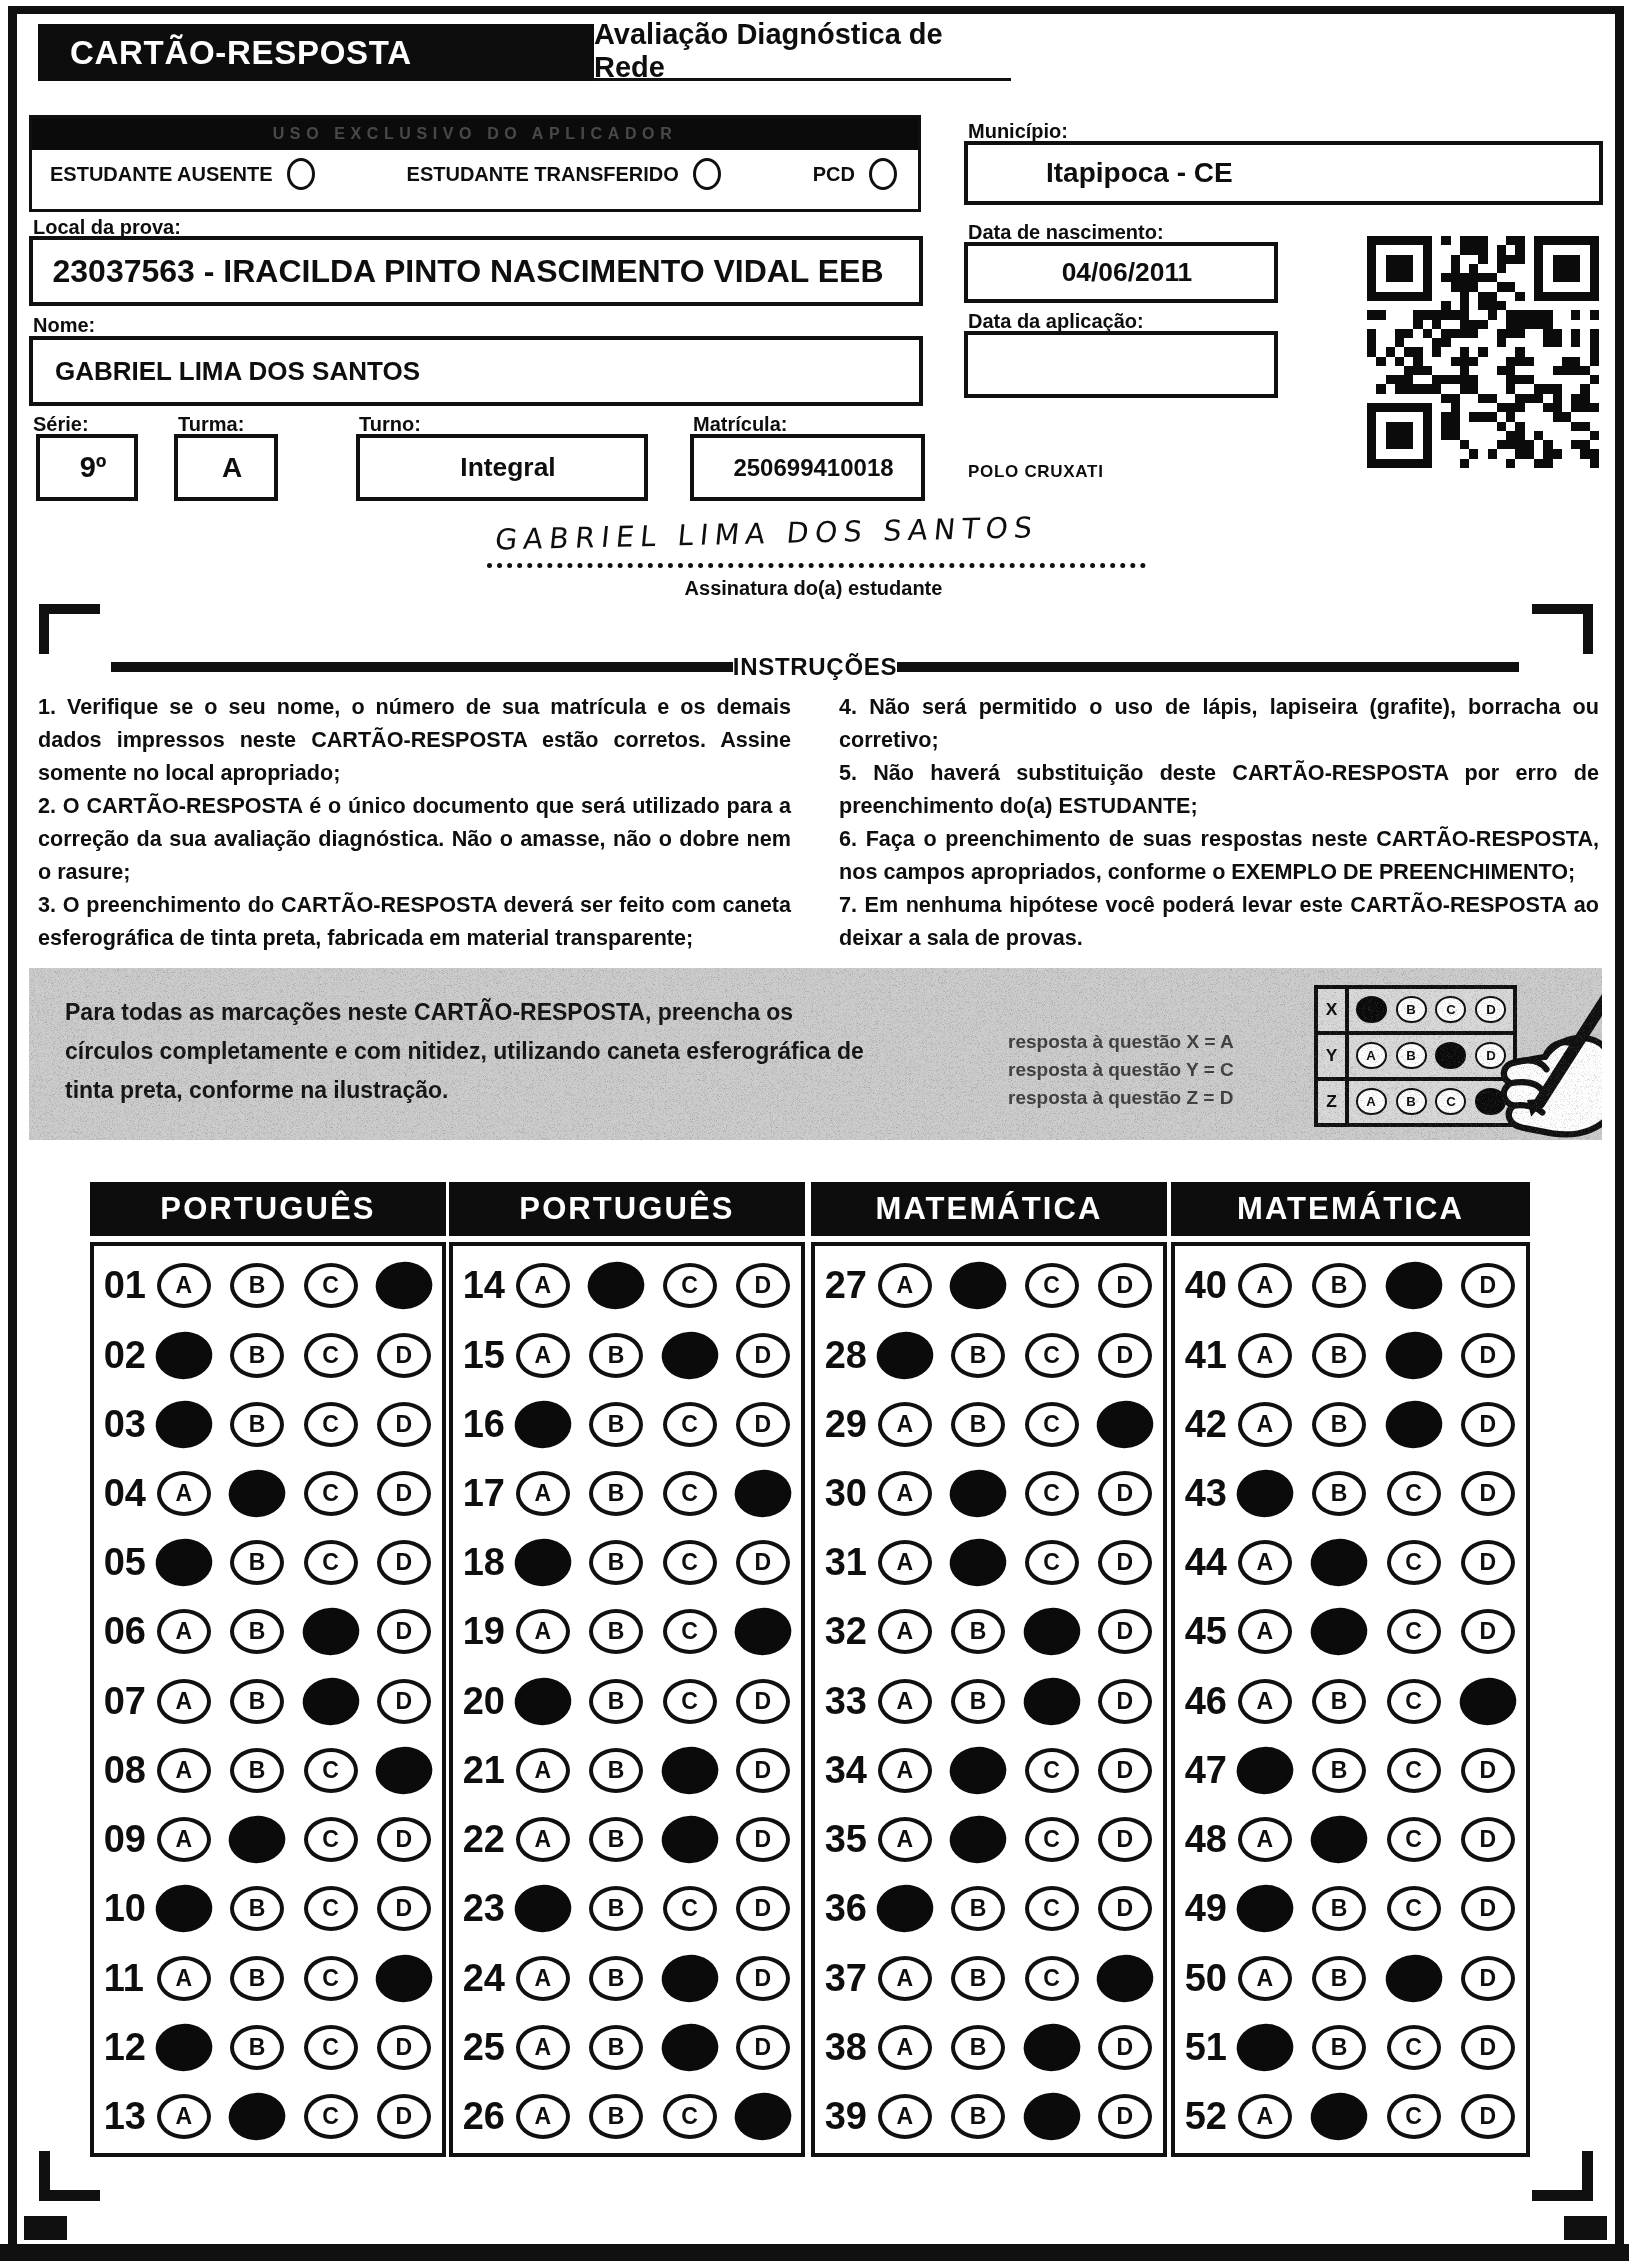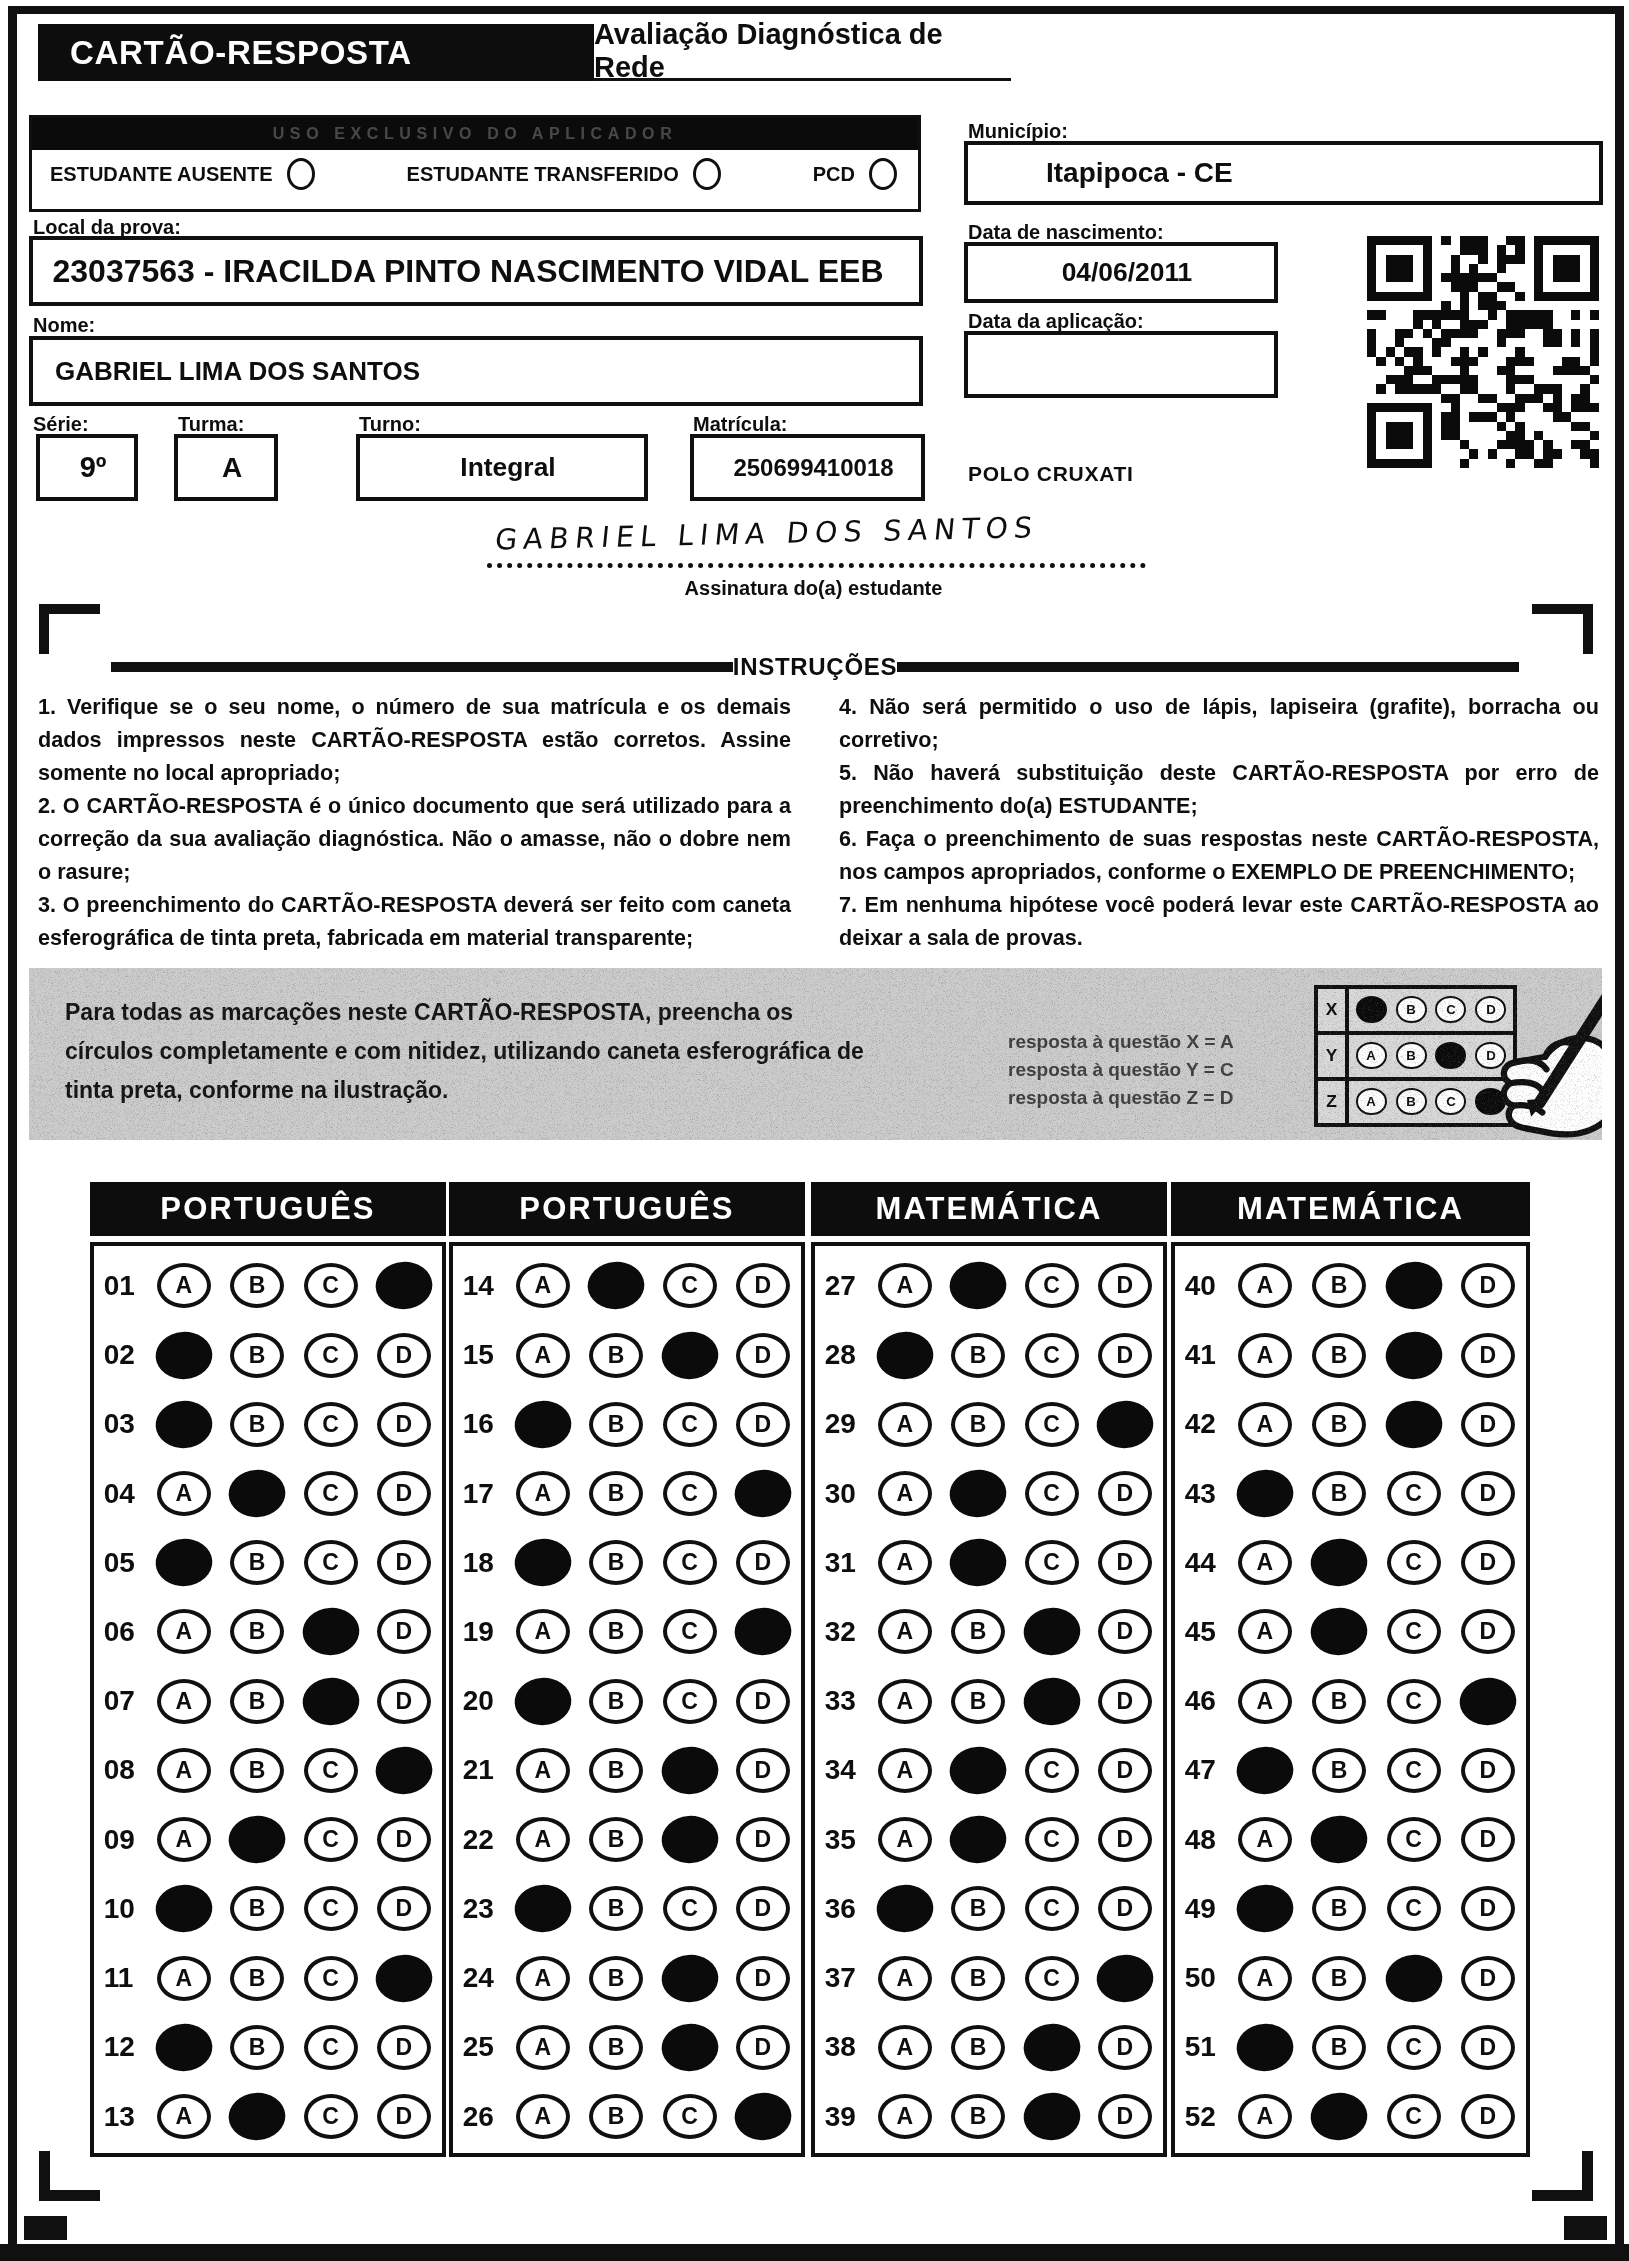--- a/index.html
+++ b/index.html
@@ -53,21 +53,21 @@
   .turno-box { left:356px; top:434px; width:292px; height:67px; font-size:26.4px; }
   .matricula-box { left:690px; top:434px; width:235px; height:67px; font-size:24px; }
 
   
   .municipio-label { left:968px; top:120px; }
   .municipio-box { left:964px; top:141px; width:639px; height:64px; font-size:28px; padding-left:78px; }
   .nascimento-label { left:968px; top:221px; }
   .nascimento-box { left:964px; top:242px; width:314px; height:61px; font-size:26.4px; }
   .aplicacao-label { left:968px; top:310px; }
   .aplicacao-box { left:964px; top:331px; width:314px; height:67px; }
-  .polo { left:968px; top:462px; font-size:21px; font-weight:bold; letter-spacing:0.7px; }
+  .polo { left:968px; top:462px; font-size:17px; font-weight:bold; letter-spacing:0.7px; }
 
   .qr { left:1367px; top:236px; width:232px; height:232px; display:grid;
     grid-template-columns:repeat(25,1fr); grid-template-rows:repeat(25,1fr); background:#fff; }
   .qc { background:transparent; } .qc.b { background:#0b0b0b; }
 
   
   .sig-script { left:495px; top:516px; width:654px; font-family:"DejaVu Sans",sans-serif;
     font-size:28.5px; font-weight:500; letter-spacing:6.3px; transform:rotate(-1.3deg) skewX(-7deg); white-space:nowrap; }
   .sig-dotline { left:487px; top:563px; width:659px; border-bottom:5.6px dotted #101010; }
   .sig-label { left:612px; top:577px; width:403px; text-align:center; font-size:20px; font-weight:bold; }
@@ -109,21 +109,21 @@
   .hand { position:absolute; left:1427px; top:1.4px; z-index:2; }
   .band-grain { position:absolute; inset:0; z-index:3; pointer-events:none; }
 
   
   .acol { top:1182px; width:356px; position:absolute; }
   .acol-hdr { height:54px; background:#0d0d0d; color:#fff; display:flex; align-items:center; justify-content:center;
     font-size:31px; font-weight:bold; letter-spacing:2.1px; }
   .acol-box { margin-top:5.6px; height:915px; border:4.9px solid #101010; padding:15.3px 8.3px 11px 9.7px;
     display:flex; flex-direction:column; justify-content:space-between; background:#fff; }
   .q-row { display:flex; align-items:center; height:50px; }
-  .q-num { width:53px; font-size:28px; font-weight:bold; }
+  .q-num { width:53px; font-size:38px; font-weight:bold; }
   .q-bubbles { flex:1; display:flex; justify-content:space-between; padding-right:2.8px; }
   .bubble { width:54px; height:45px; border:4.9px solid #101010; border-radius:50%;
     display:flex; align-items:center; justify-content:center; font-size:23px; font-weight:bold; background:#fff; }
   .bubble.filled { background:#0b0b0b; border-color:#0b0b0b; color:transparent; transform:scale(1.05) rotate(-4deg); }
 </style>
 </head>
 <body>
 
 <div class="sheet">
 

